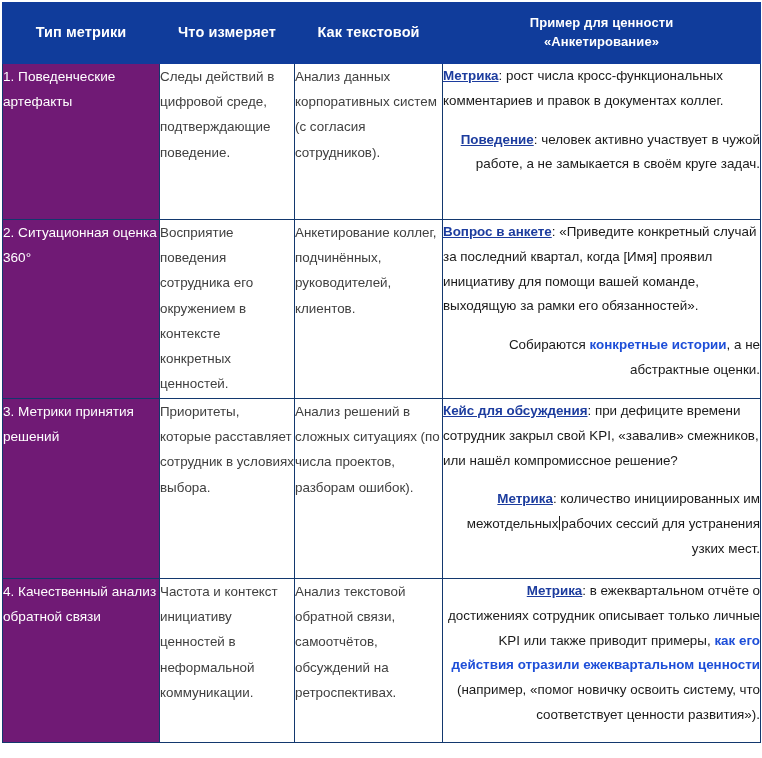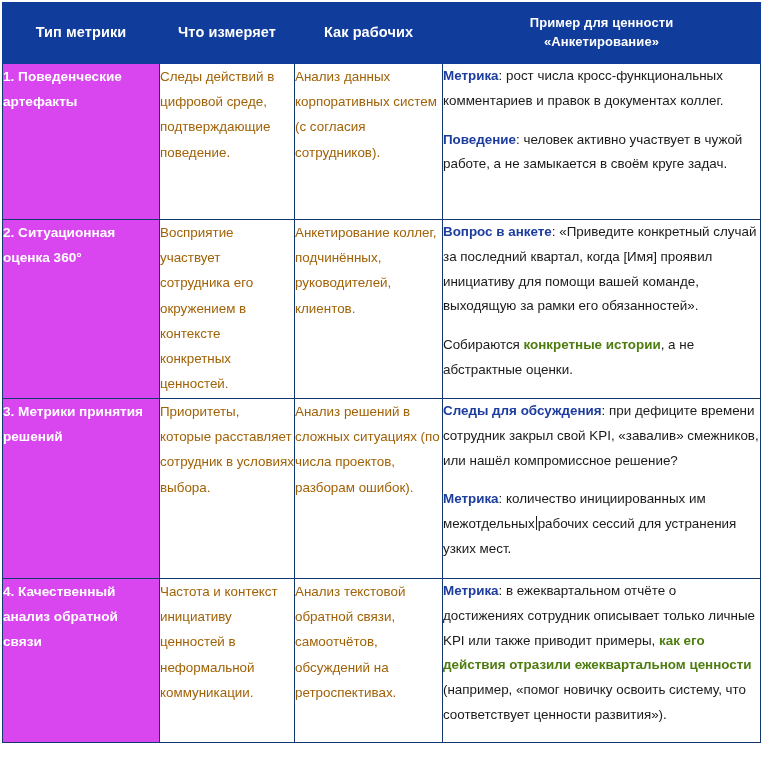--- a/index.html
+++ b/index.html
@@ -59,65 +59,67 @@
     padding: 4px 6px;
     letter-spacing: .1px;
   }
   tr.header-row th.th-wide {
     font-size: 13px;
   }
   .hdr-line { display: block; }
 
   
   td.cat-cell {
-    background: #d946ef;
+    background: #701a75;
     border-left: 1px solid #103C9B;
     border-right: 1px solid #ffffff;
     border-top: 1px solid #ffffff;
     border-bottom: 1px solid #ffffff;
     color: #ffffff;
-    font-weight: bold;
+    font-weight: normal;
     font-size: 13.6px;
     line-height: 1.85;
     padding: 11px 12px 10px 11px;
   }
 
   
   td.body-cell {
     background: #ffffff;
-    color: #a16207;
+    color: #404040;
     font-size: 13.4px;
     line-height: 1.88;
     padding: 11px 13px 10px 12px;
     border-color: #1b3f73;
   }
 
   td.example-cell {
     background: #ffffff;
     color: #1a1a1a;
     font-size: 13.4px;
     line-height: 1.85;
     padding: 11px 13px 10px 12px;
     border-color: #1b3f73;
   }
 
   td.example-cell p {
     margin: 0 0 14px 0;
   }
   td.example-cell p:last-child {
     margin-bottom: 0;
+    text-align: right;
   }
 
   .lbl {
     color: #1C3C9E;
     font-weight: bold;
+    text-decoration: underline;
   }
   .bld {
     font-weight: bold;
-    color: #4d7c0f;
+    color: #1d4ed8;
   }
 
   
   .caret {
     display: inline-block;
     width: 1px;
     height: 14px;
     background: #1a1a1a;
     vertical-align: -2px;
     margin: 0 1px;
@@ -142,21 +144,21 @@
     </colgroup>
     <thead>
       <tr class="header-row">
         <th>
           <span class="hdr-line">Тип метрики</span>
         </th>
         <th>
           <span class="hdr-line">Что измеряет</span>
         </th>
         <th>
-          <span class="hdr-line">Как рабочих</span>
+          <span class="hdr-line">Как текстовой</span>
         </th>
         <th class="th-wide">
           <span class="hdr-line">Пример для ценности</span>
           <span class="hdr-line">«Анкетирование»</span>
         </th>
       </tr>
     </thead>
     <tbody>
 
       <tr class="r1">
@@ -164,34 +166,34 @@
         <td class="body-cell">Следы действий в цифровой среде, подтверждающие поведение.</td>
         <td class="body-cell">Анализ данных корпоративных систем (с согласия сотрудников).</td>
         <td class="example-cell">
           <p><span class="lbl">Метрика</span><span>: рост числа кросс-функциональных комментариев и правок в документах коллег.</span></p>
           <p><span class="lbl">Поведение</span><span>: человек активно участвует в чужой работе, а не замыкается в своём круге задач.</span></p>
         </td>
       </tr>
 
       <tr class="r2">
         <td class="cat-cell">2. Ситуационная оценка 360°</td>
-        <td class="body-cell">Восприятие участвует сотрудника его окружением в контексте конкретных ценностей.</td>
+        <td class="body-cell">Восприятие поведения сотрудника его окружением в контексте конкретных ценностей.</td>
         <td class="body-cell">Анкетирование коллег, подчинённых, руководителей, клиентов.</td>
         <td class="example-cell">
           <p><span class="lbl">Вопрос в анкете</span><span>: «Приведите конкретный случай за последний квартал, когда [Имя] проявил инициативу для помощи вашей команде, выходящую за рамки его обязанностей».</span></p>
           <p><span>Собираются </span><span class="bld">конкретные истории</span><span>, а не абстрактные оценки.</span></p>
         </td>
       </tr>
 
       <tr class="r3">
         <td class="cat-cell">3. Метрики принятия решений</td>
         <td class="body-cell">Приоритеты, которые расставляет сотрудник в условиях выбора.</td>
         <td class="body-cell">Анализ решений в сложных ситуациях (по числа проектов, разборам ошибок).</td>
         <td class="example-cell">
-          <p><span class="lbl">Следы для обсуждения</span><span>: при дефиците времени сотрудник закрыл свой KPI, «завалив» смежников, или нашёл компромиссное решение?</span></p>
+          <p><span class="lbl">Кейс для обсуждения</span><span>: при дефиците времени сотрудник закрыл свой KPI, «завалив» смежников, или нашёл компромиссное решение?</span></p>
           <p><span class="lbl">Метрика</span><span>: количество инициированных им межотдельных</span><span class="caret"></span><span>рабочих сессий для устранения узких мест.</span></p>
         </td>
       </tr>
 
       <tr class="r4">
         <td class="cat-cell">4. Качественный анализ обратной связи</td>
         <td class="body-cell">Частота и контекст инициативу ценностей в неформальной коммуникации.</td>
         <td class="body-cell">Анализ текстовой обратной связи, самоотчётов, обсуждений на ретроспективах.</td>
         <td class="example-cell">
           <p><span class="lbl">Метрика</span><span>: в ежеквартальном отчёте о достижениях сотрудник описывает только личные KPI или также приводит примеры, </span><span class="bld">как его действия отразили ежеквартальном ценности</span><span> (например, «помог новичку освоить систему, что соответствует ценности развития»).</span></p>

